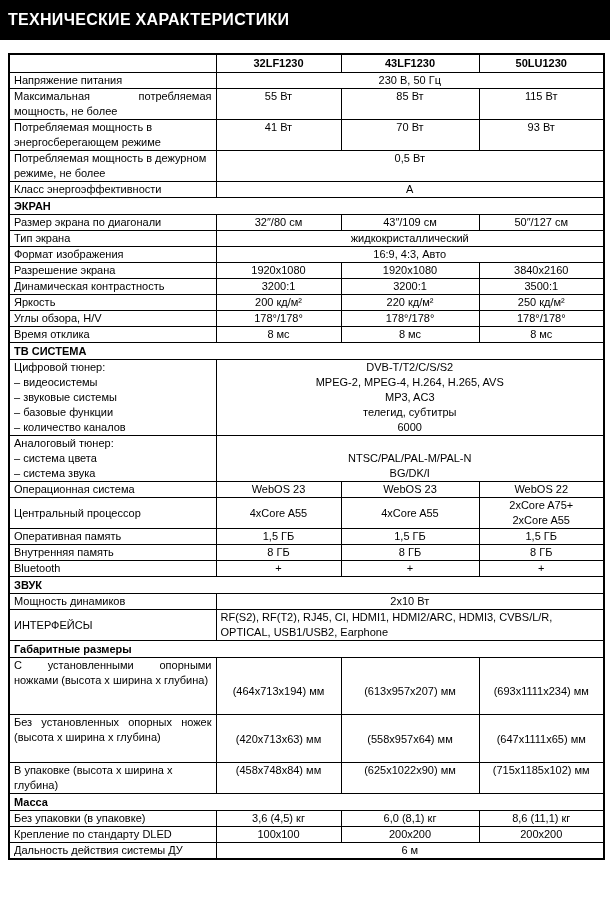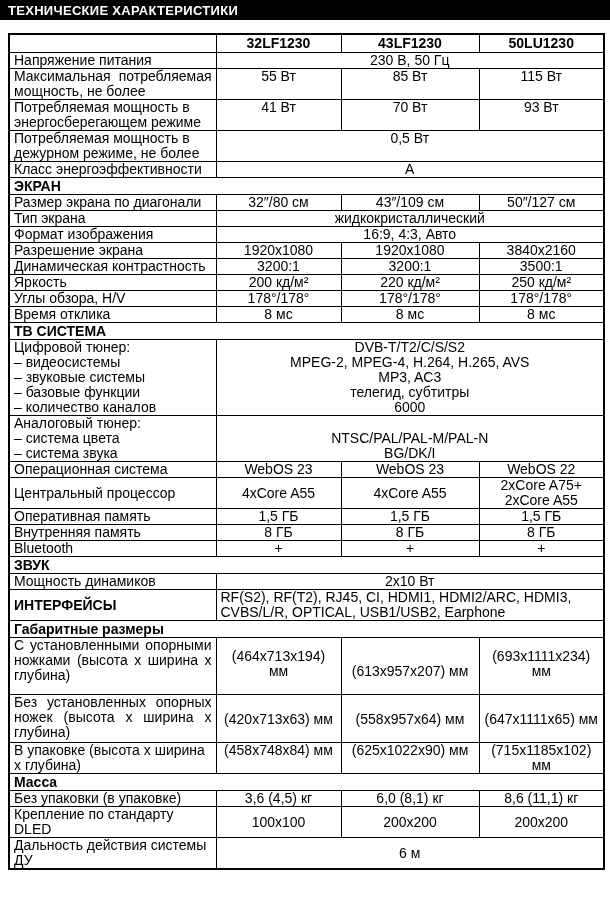--- a/index.html
+++ b/index.html
@@ -8,36 +8,36 @@
     background: #ffffff;
     width: 610px;
     height: 906px;
     font-family: "Liberation Sans", sans-serif;
     color: #000;
     -webkit-font-smoothing: antialiased;
   }
   .title-bar {
     background: #000000;
     color: #ffffff;
-    height: 20px;
+    height: 40px;
     display: flex;
     align-items: center;
     padding-left: 8px;
     box-sizing: border-box;
     font-weight: bold;
-    font-size: 13px;
+    font-size: 16px;
     letter-spacing: 0.3px;
   }
   table.specs {
     border-collapse: collapse;
     table-layout: fixed;
     width: 595px;
     margin: 13px 0 0 8px;
     border: 2px solid #000;
-    font-size: 14px;
+    font-size: 11px;
     line-height: 15px;
   }
   td {
     border: 1px solid #000;
     padding: 0 4px;
     vertical-align: middle;
     overflow: hidden;
   }
   td.label { text-align: left; }
   td.label.just {
@@ -50,21 +50,21 @@
   }
   td.model {
     font-weight: bold;
     text-align: center;
     height: 17px;
   }
   td.sec-label {
     font-weight: bold;
     height: 16px;
   }
-  td.bold { font-weight: bold; }
+  td.bold { font-weight: normal; }
   td.iface-val { text-align: left; }
   .ln { min-height: 15px; }
   td.lines { vertical-align: top; }
   tr.vb td.val { vertical-align: bottom; padding-bottom: 15px; }
   tr.vb td.label { vertical-align: top; }
   tr.vt td.val { vertical-align: top; }
   tr.vt td.label { vertical-align: top; }
   tr.h4 { height: 57px; }
   tr.h3 { height: 48px; }
   tr.h2 { height: 31px; }

